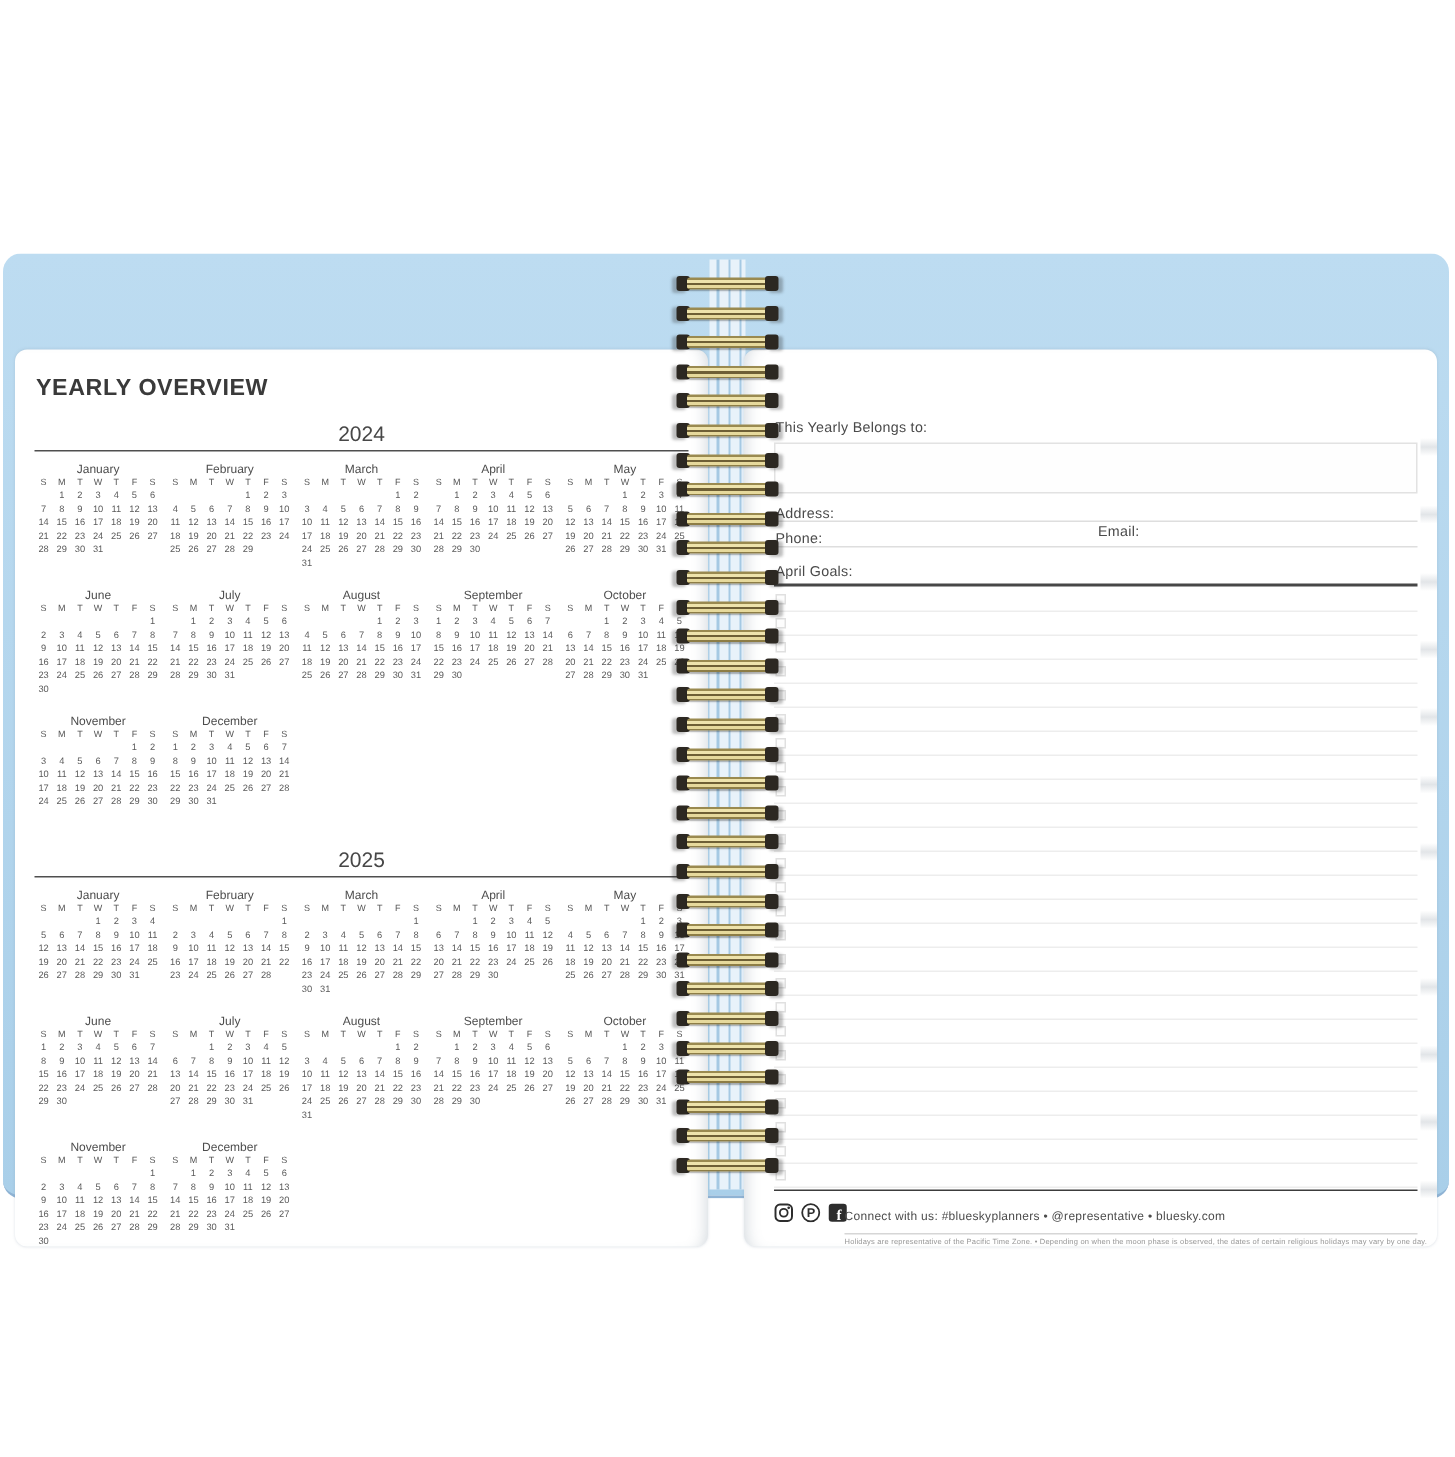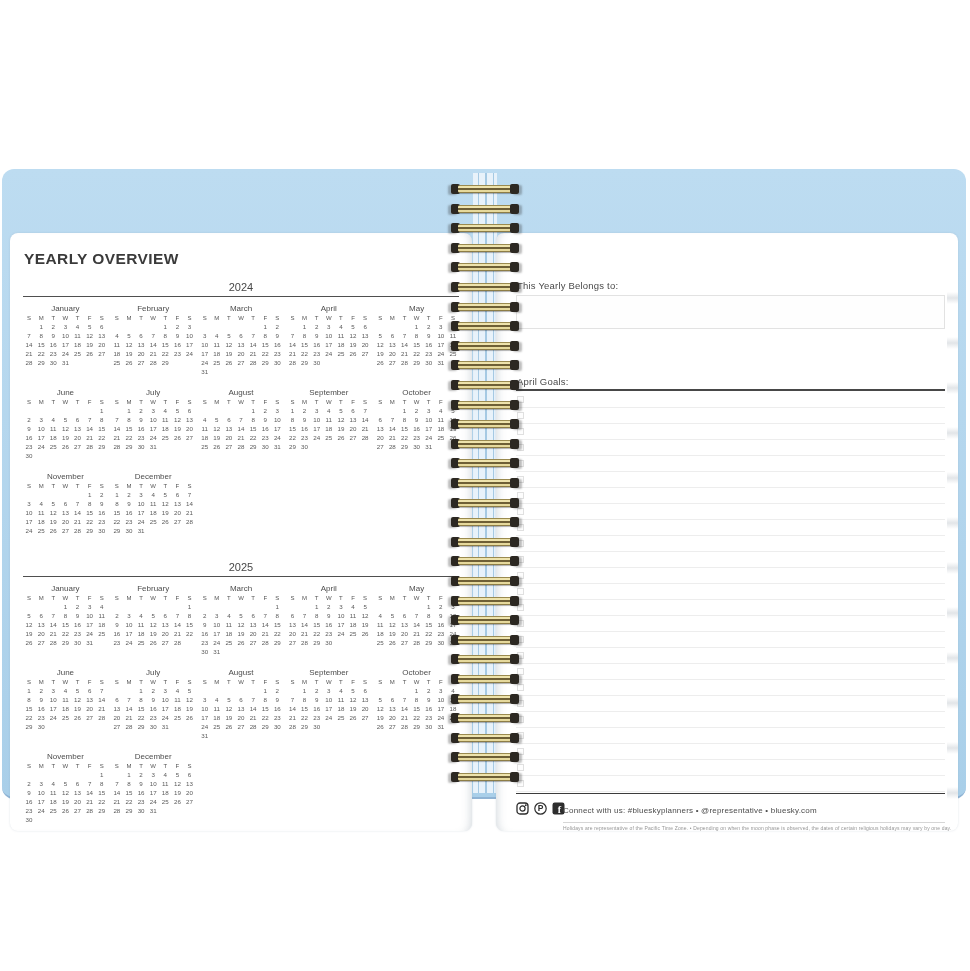--- a/index.html
+++ b/index.html
@@ -33,21 +33,21 @@
       #6e5f35 3.5px 5px,#e6d99c 5px 7px,#8d7d46 7px 8px);
     box-shadow:0 1px 1px rgba(0,0,0,.3); }
   .coil::before,.coil::after { content:""; position:absolute; top:0; width:9px; height:10px;
     background:#2c2822; border-radius:2px; }
   .coil::before { left:0;  box-shadow:-3px 1px 2px rgba(40,40,40,.30); }
   .coil::after  { right:0; box-shadow: 3px 1px 2px rgba(40,40,40,.30); }
 
   
   .lp-content { padding:17px 13px 0 13px; }
   .lp-title { font-size:15.5px; font-weight:bold; letter-spacing:.4px; color:#3a3a3a; margin-left:1px; }
-  .year-label { text-align:center; font-size:11px; color:#474747; margin-top:13px; }
+  .year-label { text-align:center; font-size:14px; color:#474747; margin-top:13px; }
   .year-section + .year-section .year-label { margin-top:6px; }
   .year-rule { border-top:1.8px solid #4f4f4f; margin-top:3px; }
   .months-grid { display:grid; grid-template-columns:repeat(5,1fr); grid-auto-rows:84px;
     margin-top:6px; column-gap:3px; }
   .month-name { text-align:center; font-size:8px; color:#4d4d4d; height:11px; line-height:11px; }
   .dow-row,.day-grid { display:grid; grid-template-columns:repeat(7,1fr); }
   .dow-cell { text-align:center; font-size:6px; color:#555; height:8px; line-height:8px; }
   .day-cell { text-align:center; font-size:6.2px; color:#5a5a5a; height:9px; line-height:9px; }
 
   
@@ -1231,20 +1231,27 @@
             </div>
           </div>
         </div>
     </div>
   </div>
 
   <div class="page right">
     <div class="rp-label" style="left:21px; top:47px;">This Yearly Belongs to:</div>
     <div class="belongs-box"></div>
 
+    <div class="field-row" style="top:99px;">
+      <span class="rp-label">Address:</span>
+    </div>
+    <div class="field-row" style="top:116px;">
+      <span class="rp-label">Phone:</span>
+      <span class="rp-label email-label">Email:</span>
+    </div>
 
     <div class="rp-label" style="left:21px; top:143px;">April Goals:</div>
     <div class="goals-rule"></div>
     <div class="goals-rows">
         <div class="goal-row">
           <span class="goal-check"></span>
         </div>
         <div class="goal-row">
           <span class="goal-check"></span>
         </div>

